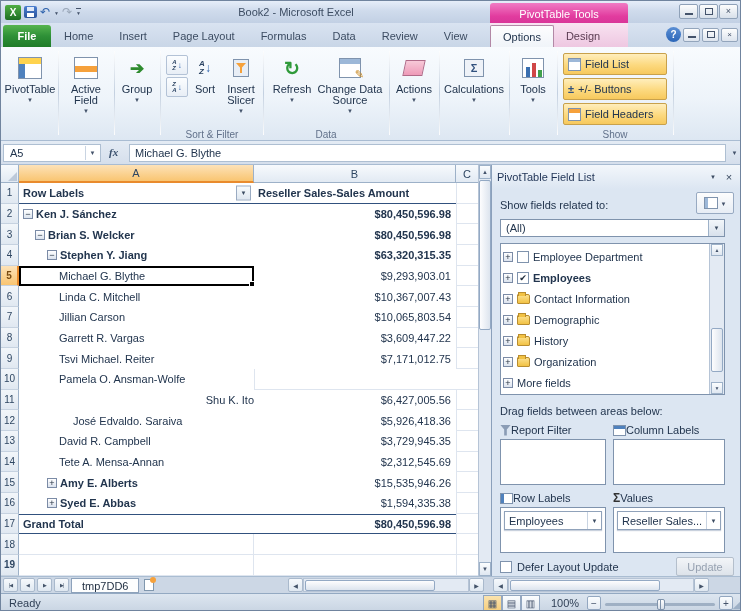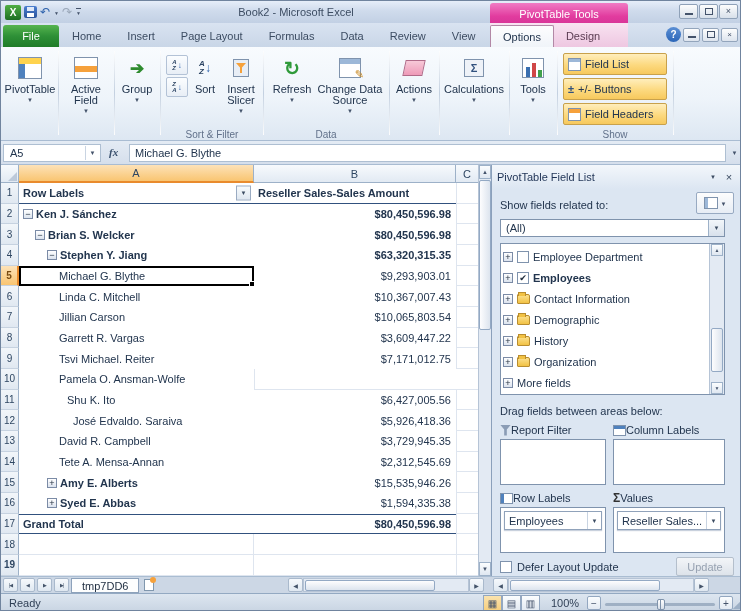--- a/index.html
+++ b/index.html
@@ -17,21 +17,21 @@
 .qdrop{font-size:6px;color:#44536b;border-top:1px solid #44536b;padding-top:1px;margin-left:1px}
 .title-text{position:absolute;left:130px;width:330px;text-align:center;color:#3d4d63}
 .ctx-label{position:absolute;left:489px;top:2px;width:138px;height:22px;background:linear-gradient(#f07cc4,#e23c9f 60%,#d63396);color:#fff;display:flex;align-items:center;justify-content:center;border-radius:3px 3px 0 0}
 .winbtns{position:absolute;right:4px;top:3px;display:flex;gap:1px}
 .winbtn{width:19px;height:15px;background:linear-gradient(#fdfdfd,#d8e0ea);border:1px solid #8fa1b8;border-radius:2px;font-size:9px;line-height:9px;display:flex;align-items:center;justify-content:center;color:#44536b}
 .ic-min{display:inline-block;width:8px;height:7px;border-bottom:2px solid #44536b}
 .ic-restore{display:inline-block;width:8px;height:7px;border:1px solid #44536b}
 
 .tabrow{position:absolute;left:0;top:22px;width:741px;height:24px;background:linear-gradient(#d9e3f1,#c9d6e7)}
 .tabs{display:flex;align-items:flex-end;height:100%}
-.file-tab{width:56px;height:22px;margin-left:2px;background:linear-gradient(#56b44e,#2e9037 50%,#1f7c28);color:#fff;font-weight:normal;border-radius:3px 3px 0 0;display:flex;align-items:center;justify-content:center}
+.file-tab{width:48px;height:22px;margin-left:2px;background:linear-gradient(#56b44e,#2e9037 50%,#1f7c28);color:#fff;font-weight:bold;border-radius:3px 3px 0 0;display:flex;align-items:center;justify-content:center}
 .tab{padding:0 13px;height:22px;display:flex;align-items:center;color:#3c4c62}
 .ctxstrip{position:absolute;left:489px;top:0;width:138px;height:24px;background:linear-gradient(#f8e3f1,#eec7e1);display:flex;align-items:flex-end}
 .ctab{padding:0 12px;height:22px;display:flex;align-items:center;color:#5a3c52}
 .ctab.active{background:linear-gradient(#fdfdfe,#f0f4f9);border:1px solid #b288a6;border-bottom:none;border-radius:2px 2px 0 0;color:#22354e}
 .minibtns{position:absolute;right:4px;top:4px;display:flex;gap:2px;align-items:center}
 .helpbtn{width:15px;height:15px;border-radius:50%;background:linear-gradient(#5b8fd4,#2c66b8);color:#fff;font-size:10px;font-weight:bold;display:flex;align-items:center;justify-content:center}
 .minibtn{width:17px;height:14px;background:linear-gradient(#fdfdfd,#dde4ee);border:1px solid #93a5bc;border-radius:2px;font-size:8px;display:flex;align-items:center;justify-content:center;color:#44536b}
 
 .ribbon{position:absolute;left:0;top:46px;width:741px;height:94px;background:linear-gradient(#f8fbfe,#eef4fa 55%,#dde7f2);border-bottom:1px solid #a9bcd2}
 .rgroup{position:absolute;top:0;height:94px}
@@ -453,21 +453,21 @@
           <div class="ca">
             <div class="cain" style="padding-left: 40px;">
               <span class="rl">Pamela O. Ansman-Wolfe</span>
             </div>
           </div>
           <div class="cc"></div>
         </div>
         <div class="grow t-item" style="height: 20.6842px;">
           <div class="rnum">11</div>
           <div class="ca">
-            <div class="cain" style="padding-left: 48px;">
+            <div class="cain" style="padding-left: 48px; justify-content: flex-end;">
               <span class="rl">Shu K. Ito</span>
             </div>
           </div>
           <div class="cb">$6,427,005.56</div>
           <div class="cc"></div>
         </div>
         <div class="grow t-item" style="height: 20.6842px;">
           <div class="rnum">12</div>
           <div class="ca">
             <div class="cain" style="padding-left: 54px;">

